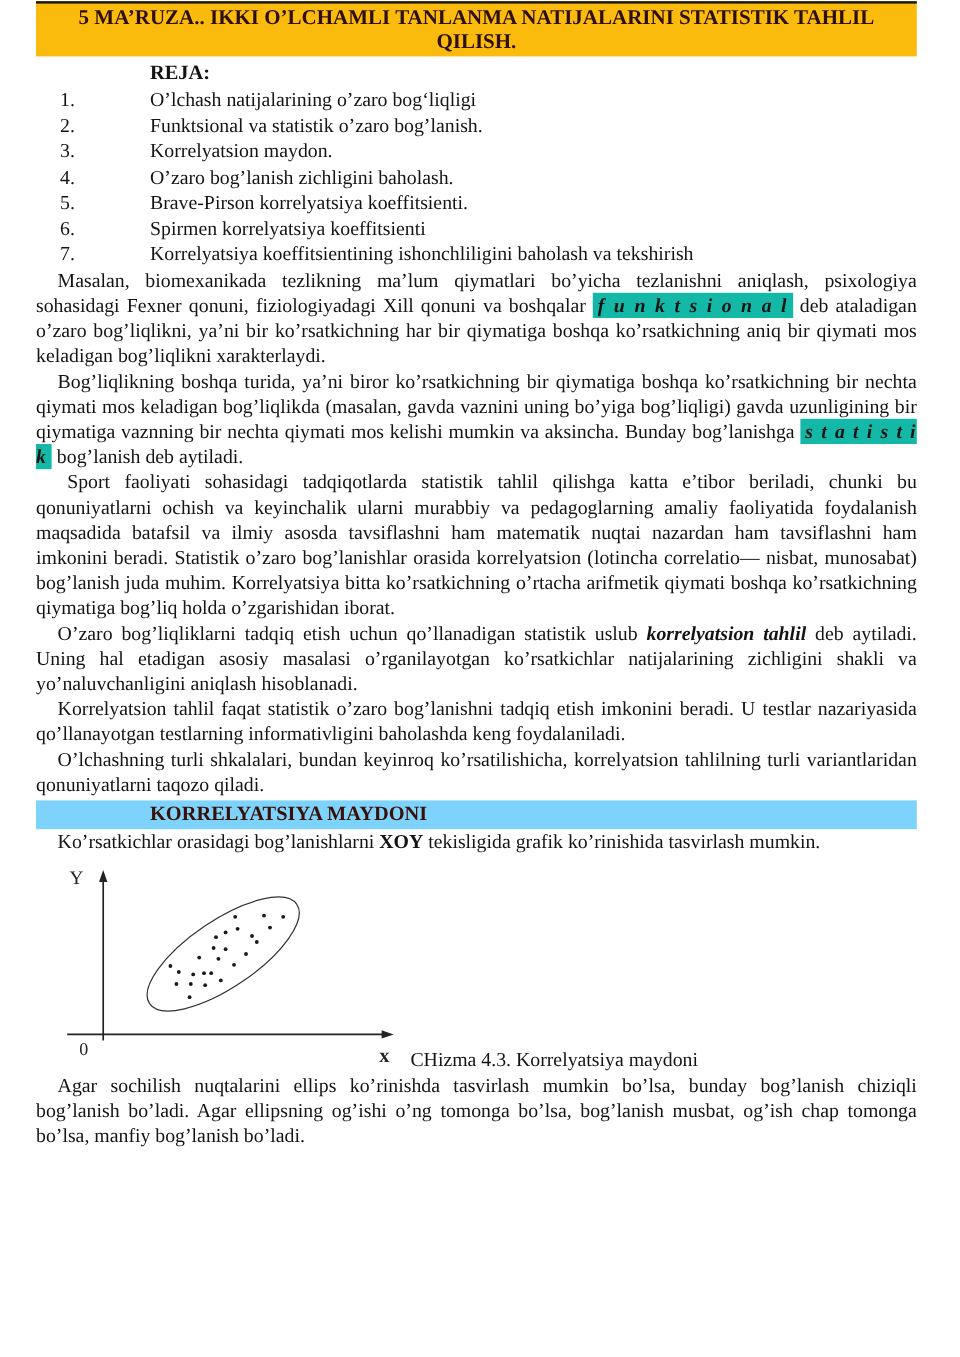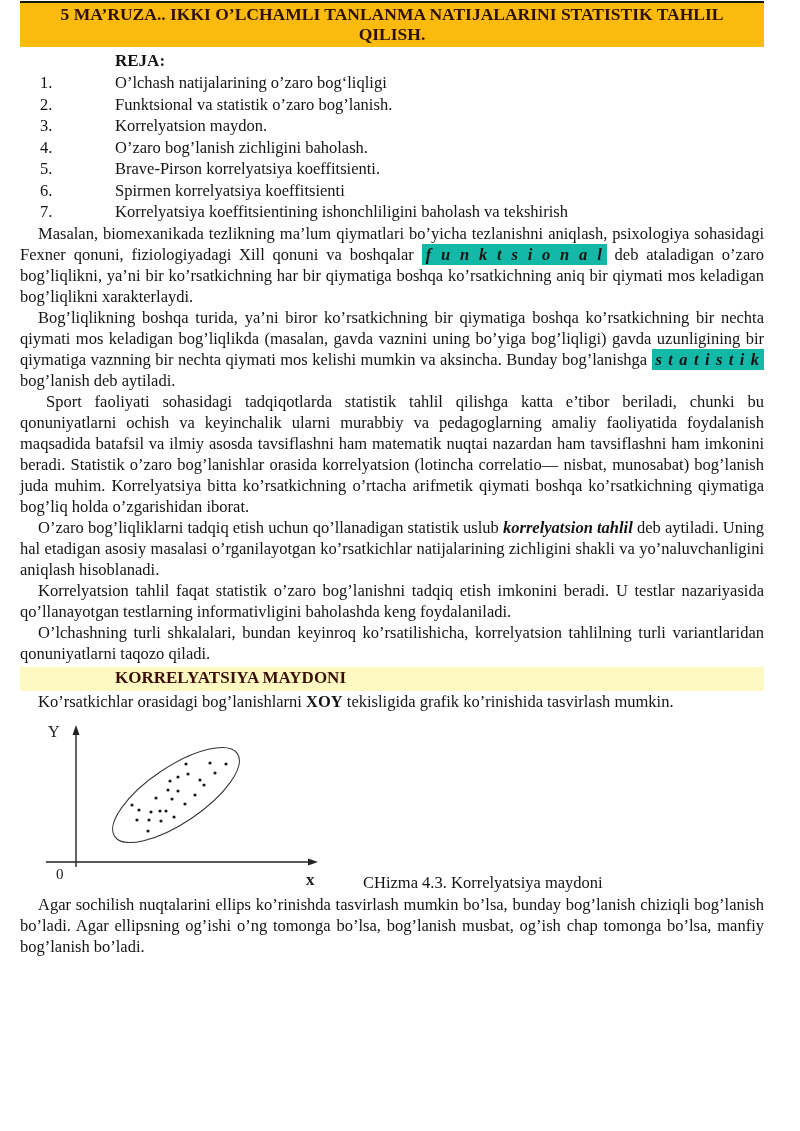--- a/index.html
+++ b/index.html
@@ -1,21 +1,21 @@
 <!DOCTYPE html>
 <html><head>
 <meta charset="utf-8">
 <style>
   html,body { margin:0; padding:0; background:#ffffff; }
   .page {
     position:relative; width:800px; height:1131px; background:#fff;
     font-family:"Liberation Serif","DejaVu Serif",serif;
     color:#141414; overflow:hidden;
   }
-  .inner { padding:1px 36px 0 20px; }
+  .inner { padding:1px 36px 0 30px; }
 
   .title-bar {
     background:#FBBB0D; border-top:2px solid #151515;
     text-align:center; font-weight:bold; font-size:17.5px; line-height:19.5px;
     color:#2e0f08; padding:2px 6px 3px;
   }
 
   .reja-head { font-weight:bold; font-size:17px; margin:4px 0 1px 95px; }
 
   .plan-item { display:flex; font-size:16.5px; line-height:21.5px; }
@@ -27,27 +27,27 @@
   .indent-lg { text-indent:26px; }
 
   .hl {
     background:#14b8a6; font-weight:bold; font-style:italic;
     padding:1px 4px; letter-spacing:1px;
   }
   .bi { font-weight:bold; font-style:italic; }
   .b  { font-weight:bold;margin-top:27px; }
 
   .section-bar {
-    background:#fef9c3; font-weight:bold; font-size:17px; color:#3a1006;
+    background:#7dd3fc; font-weight:bold; font-size:17px; color:#3a1006;
     padding:1px 0 3px 95px; margin-top:3px;
   }
 
   .figure { position:relative; height:179px; margin-top:3px; }
   .figure svg { position:absolute; left:8px; top:2px; }
-  .caption { position:absolute; left:343px; bottom:1px; font-size:16.5px; text-indent:0; }
+  .caption { position:absolute; left:312px; bottom:1px; font-size:16.5px; text-indent:0; }
 
   .axis { stroke:#222; stroke-width:1.4; fill:none; }
   .ellipse-outline { stroke:#333; stroke-width:1; fill:none; }
   .axis-label { font-family:"Liberation Serif","DejaVu Serif",serif; fill:#222; }
 </style>
 </head>
 <body>
 
 <div class="page">
   <div class="inner">

